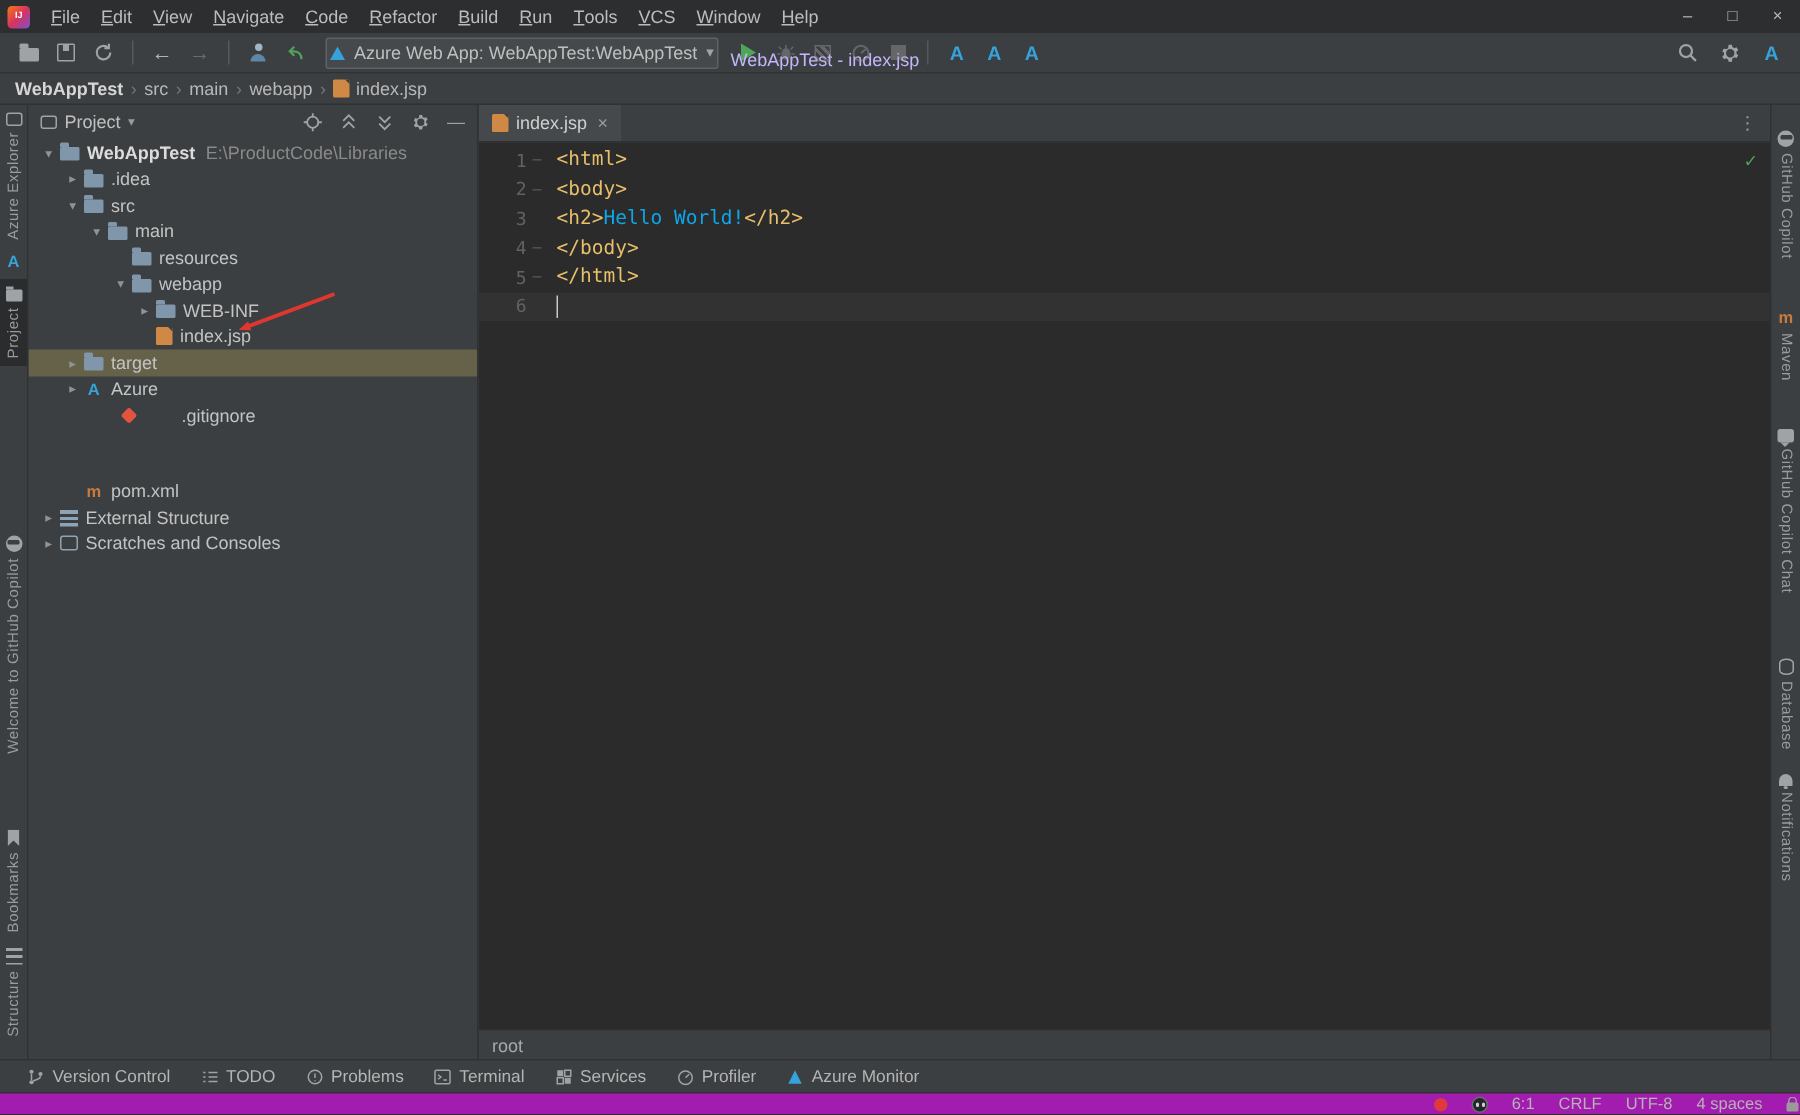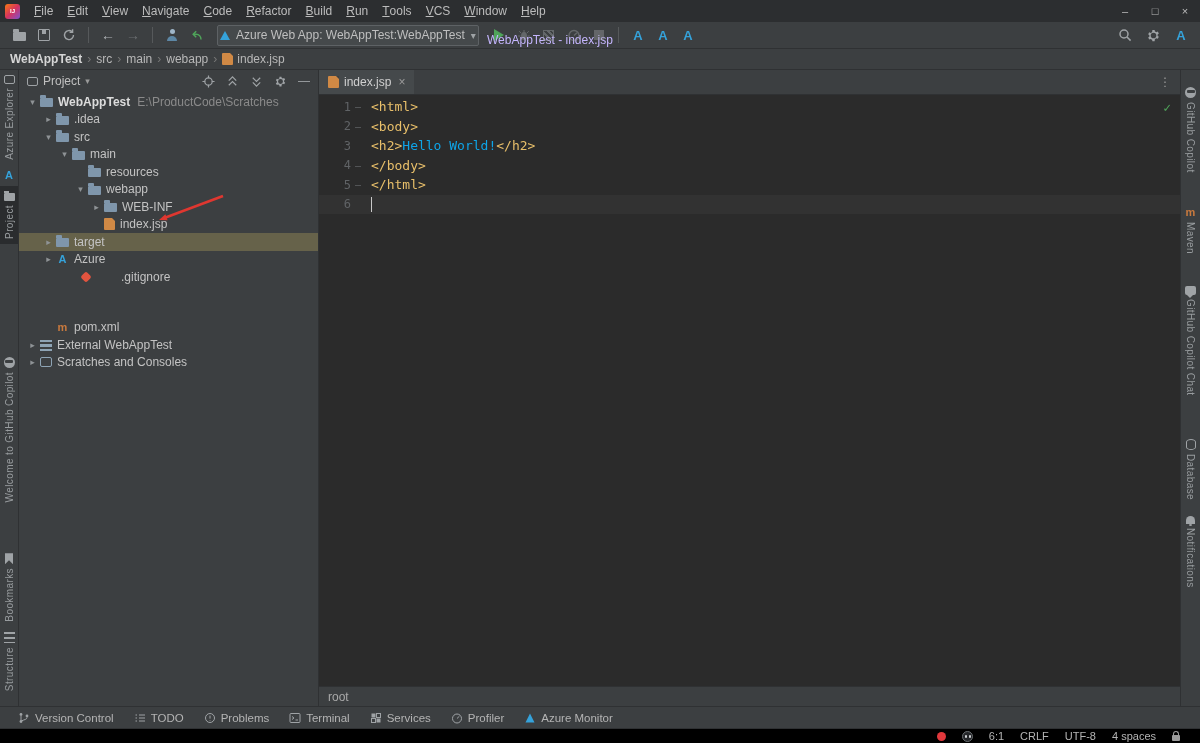--- a/index.html
+++ b/index.html
@@ -119,21 +119,21 @@
   .ctext { white-space:pre; padding-left:6px; display:flex; align-items:center; }
   .seg-tag { color:#e8bf6a; }
   .seg-text { color:#0ea5e9; }
   .caret { width:1px; height:15px; background:#c8c8c8; display:inline-block; }
   .inspect-ok { position:absolute; top:5px; right:9px; color:#4fa45a; font-size:13px; }
   .editor-breadcrumb { height:20px; flex:none; background:#3c3f41; border-top:1px solid #2f3133; display:flex; align-items:center; padding:0 9px; color:#a9a9a9; }
 
   
   .toolbtn-bar { height:22px; flex:none; background:#3c3f41; border-top:1px solid #2f3133; display:flex; align-items:center; padding:0 10px; gap:4px; }
   .toolbtn { display:flex; align-items:center; gap:5px; padding:0 8px; height:100%; color:#b4b4b4; font-size:11.5px; cursor:pointer; }
-  .status-bar { height:15px; flex:none; background:#000000; border-top:1px solid #2f3133; display:flex; align-items:center; justify-content:flex-end; gap:16px; padding:0 20px; font-size:11px; color:#b4b4b4; }
+  .status-bar { height:15px; flex:none; background:#a21caf; border-top:1px solid #2f3133; display:flex; align-items:center; justify-content:flex-end; gap:16px; padding:0 1px; font-size:11px; color:#b4b4b4; }
   .status-seg { cursor:pointer; }
   .red-dot { width:9px; height:9px; border-radius:50%; background:#e0383c; flex:none; }
   .copilot-dot { width:11px; height:11px; border-radius:50%; background:#25272a; border:1px solid #6a6e71; position:relative; flex:none; }
   .copilot-dot::before { content:""; position:absolute; top:3px; left:2px; width:2px; height:3px; background:#cfd2d4; border-radius:1px; box-shadow:4px 0 0 #cfd2d4; }
   .lock-ico { width:8px; height:6px; background:#9a9a9a; border-radius:1px; position:relative; margin-top:3px; flex:none; }
   .lock-ico::before { content:""; position:absolute; top:-4px; left:1px; width:4px; height:4px; border:1.5px solid #9a9a9a; border-bottom:none; border-radius:3px 3px 0 0; }
 </style>
 </head>
 <body>
 
@@ -329,21 +329,21 @@
               </svg>
           </span>
           <span class="pa-btn">—</span>
         </div>
       </div>
       <div class="project-tree">
           <div class="tree-row" style="padding-left: 6px;">
             <span class="chev">▾</span>
             <span class="ic ic-folder-project"></span>
             <span class="tlabel bold">WebAppTest</span>
-            <span class="tpath">E:\ProductCode\Scratches</span>
+            <span class="tpath">E:\ProductCode\Libraries</span>
           </div>
           <div class="tree-row" style="padding-left: 22px;">
             <span class="chev">▸</span>
             <span class="ic ic-folder"></span>
             <span class="tlabel">.idea</span>
           </div>
           <div class="tree-row" style="padding-left: 22px;">
             <span class="chev">▾</span>
             <span class="ic ic-folder"></span>
             <span class="tlabel">src</span>
@@ -389,21 +389,21 @@
             <span class="tlabel">.gitignore</span>
           </div>
           <div class="tree-row" style="padding-left: 22px; margin-top: 33px;">
             <span class="chev"></span>
             <span class="ic ic-maven"></span>
             <span class="tlabel">pom.xml</span>
           </div>
           <div class="tree-row" style="padding-left: 6px;">
             <span class="chev">▸</span>
             <span class="ic ic-libraries"></span>
-            <span class="tlabel">External WebAppTest</span>
+            <span class="tlabel">External Structure</span>
           </div>
           <div class="tree-row" style="padding-left: 6px;">
             <span class="chev">▸</span>
             <span class="ic ic-scratches"></span>
             <span class="tlabel">Scratches and Consoles</span>
           </div>
         </div>
       <svg class="annotation-arrow" width="80" height="36" viewBox="0 0 80 36">
         <line x1="76" y1="4" x2="18.6" y2="25.5" stroke="#df3730" stroke-width="2.6"></line>
         <polygon points="12,28 18.4,22.2 20.6,28.2" fill="#df3730"></polygon>

